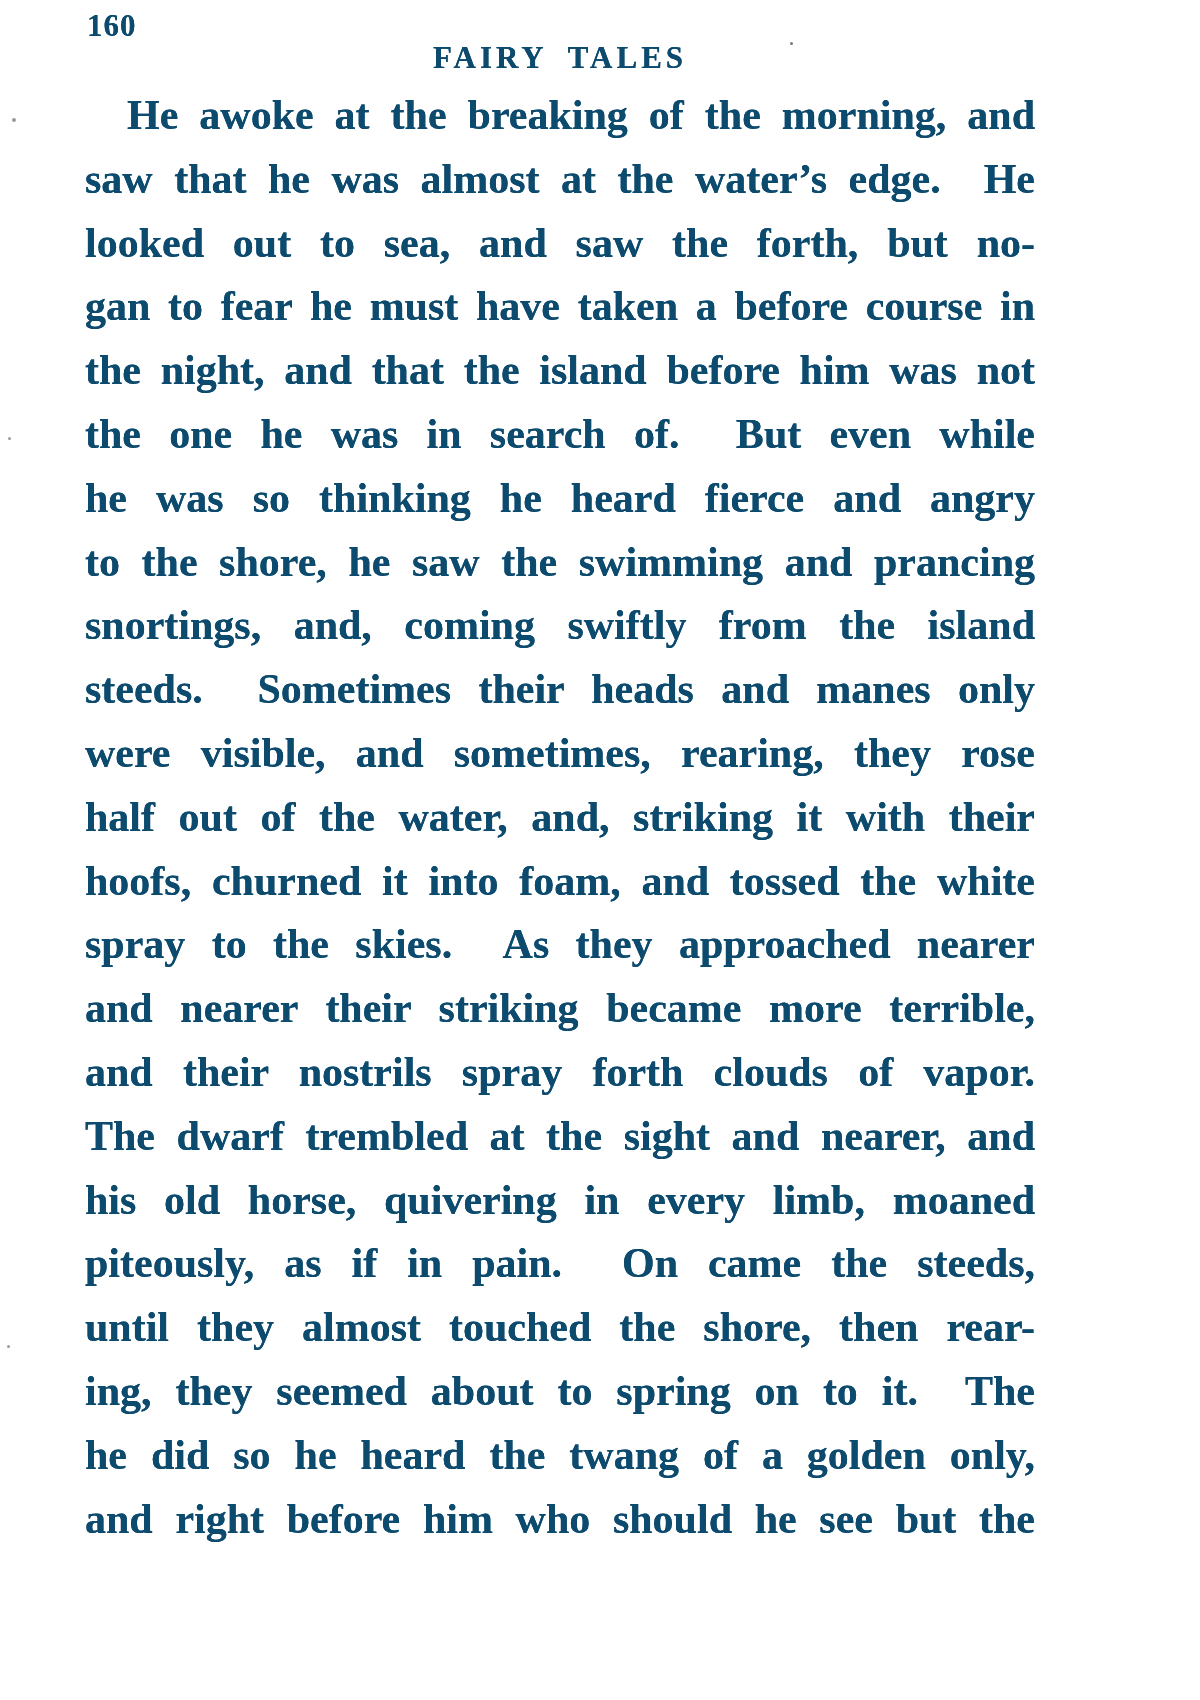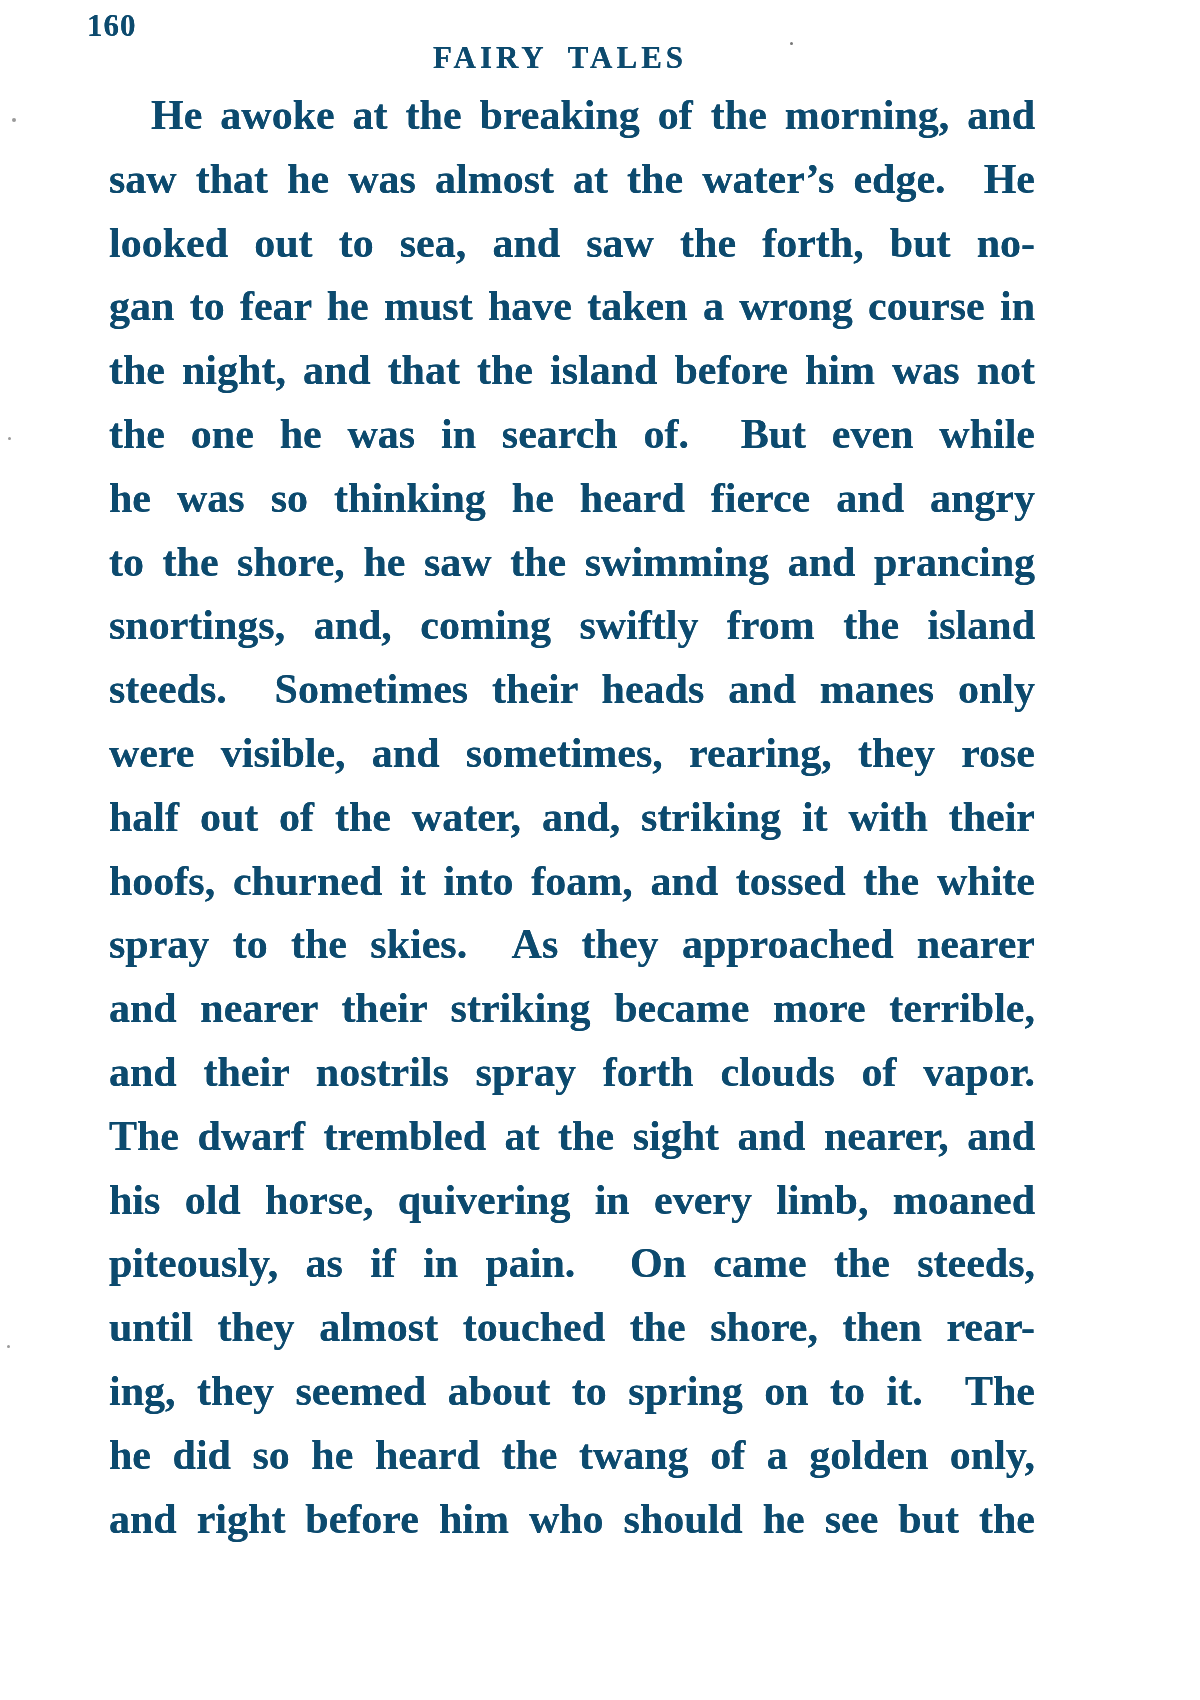--- a/index.html
+++ b/index.html
@@ -51,21 +51,20 @@
     left: 85px;
     width: 950px;
   }
   .line {
     font-size: 42px;
     font-weight: 700;
     line-height: 63.8px;
     text-align: justify;
     text-align-last: justify;
     text-shadow: 0 0 0.5px currentColor;
-    margin-left: 24px;
   }
   .line.indent {
     text-indent: 42px;
   }
   .speck {
     position: absolute;
     background: #9a9a9a;
     border-radius: 50%;
   }
   .speck.s1 { left: 12px;  top: 118px;  width: 4px; height: 4px; }
@@ -80,21 +79,21 @@
 
   <div class="header">
     <span class="page-number">160</span>
     <span class="running-title">FAIRY TALES</span>
   </div>
 
   <div class="textblock">
     <div class="line indent">He awoke at the breaking of the morning, and</div>
     <div class="line">saw that he was almost at the water’s edge.&nbsp; He</div>
     <div class="line">looked out to sea, and saw the forth, but no-</div>
-    <div class="line">gan to fear he must have taken a wrong course in</div>
+    <div class="line">gan to fear he must have taken a before course in</div>
     <div class="line">the night, and that the island before him was not</div>
     <div class="line">the one he was in search of.&nbsp; But even while</div>
     <div class="line">he was so thinking he heard fierce and angry</div>
     <div class="line">to the shore, he saw the swimming and prancing</div>
     <div class="line">snortings, and, coming swiftly from the island</div>
     <div class="line">steeds.&nbsp; Sometimes their heads and manes only</div>
     <div class="line">were visible, and sometimes, rearing, they rose</div>
     <div class="line">half out of the water, and, striking it with their</div>
     <div class="line">hoofs, churned it into foam, and tossed the white</div>
     <div class="line">spray to the skies.&nbsp; As they approached nearer</div>

